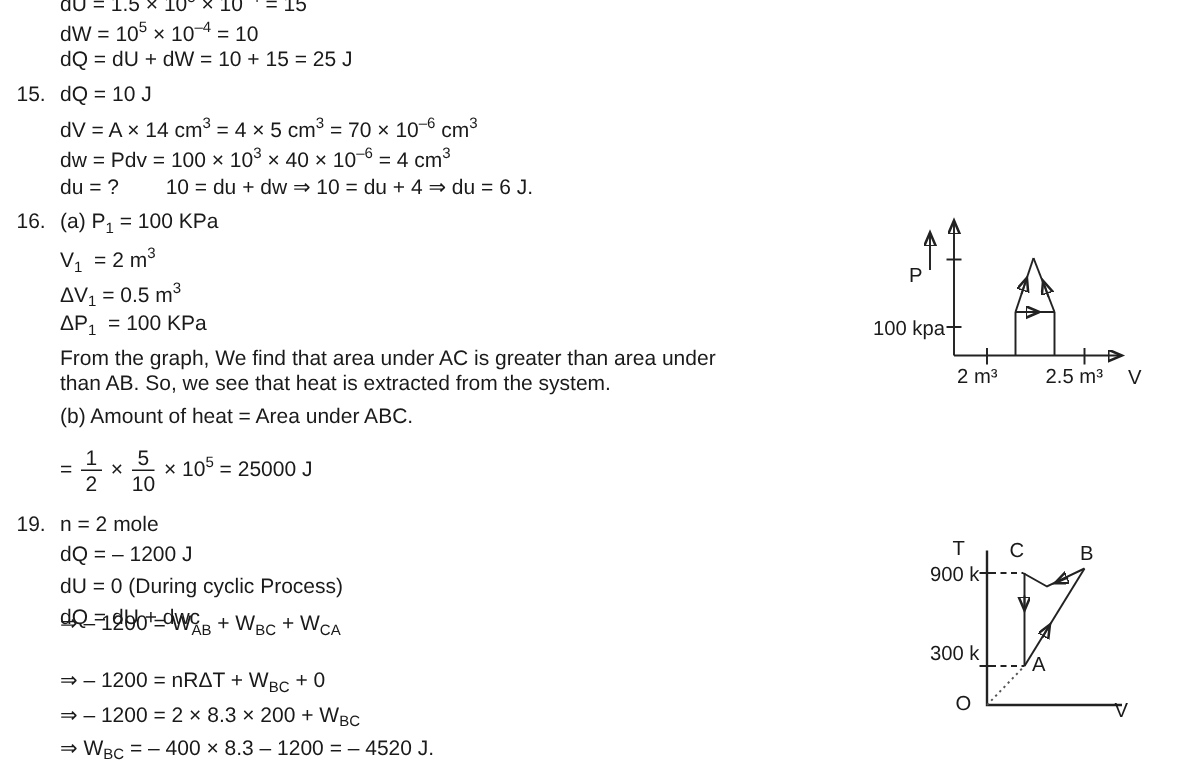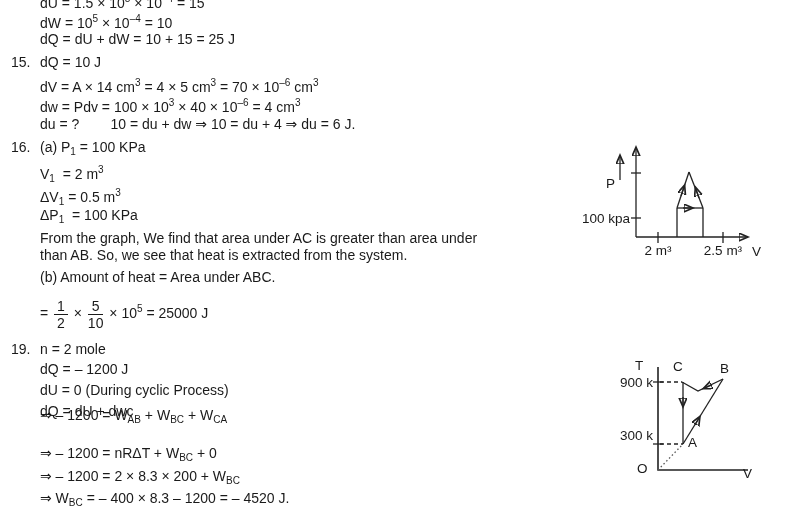--- a/index.html
+++ b/index.html
@@ -11,21 +11,21 @@
   .line{position:absolute;left:0;height:20px;line-height:20px;white-space:nowrap;}
   .line .num{position:absolute;left:-29px;}
   .sup{font-size:10px;vertical-align:6px;}
   .sub{font-size:10px;vertical-align:-3px;}
   .tall{height:42px;line-height:42px;}
   .frac{display:inline-block;vertical-align:middle;text-align:center;margin:0 2px;}
   .frac .fn{display:block;line-height:16px;border-bottom:1.4px solid #1a1a1a;padding:0 3px;}
   .frac .fd{display:block;line-height:16px;}
   .dlabel{position:absolute;line-height:15px;font-size:13.5px;white-space:nowrap;}
   .ralign{text-align:right;}
-  .calign{text-align:center;}
+  .calign{text-align:left;}
   svg{position:absolute;overflow:visible;}
   svg path, svg line, svg polyline{fill:none;stroke:#222;stroke-width:1.3;}
 </style>
 </head>
 <body>
 
 <div class="page">
 
   <div class="doc">
     <div class="line" style="top:-11px"><span>dU = 1.5 × 10</span><span class="sup">5</span><span> × 10</span><span class="sup">–4</span><span> = 15</span></div>

